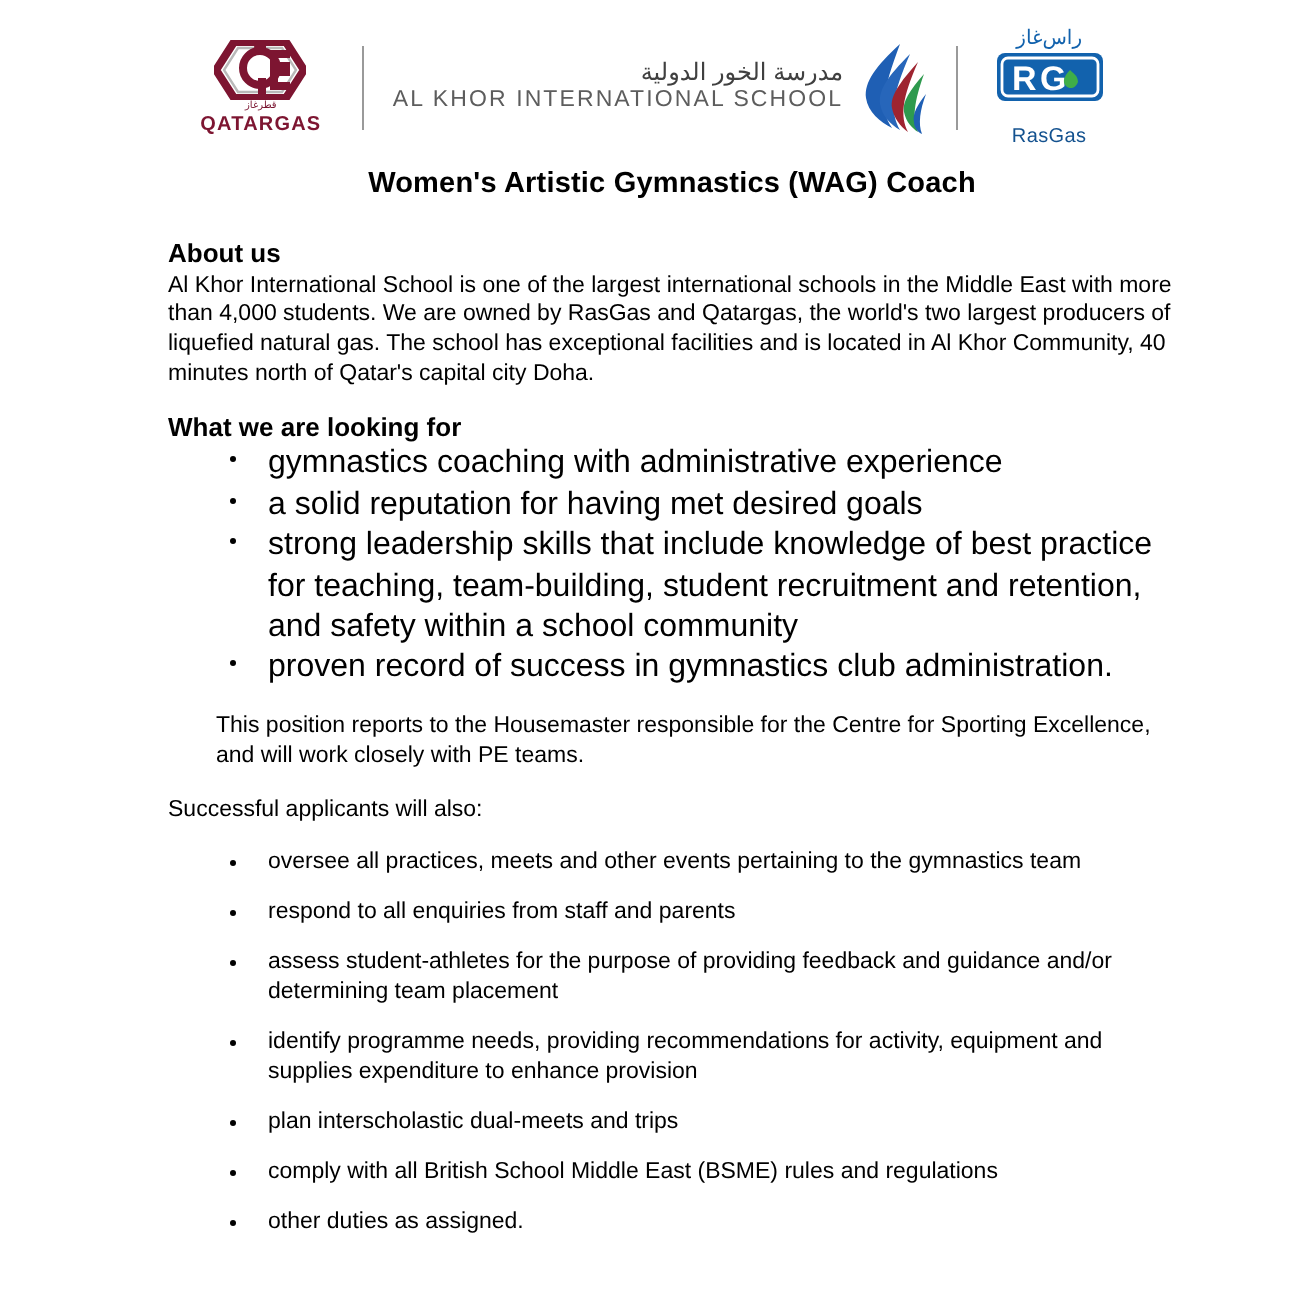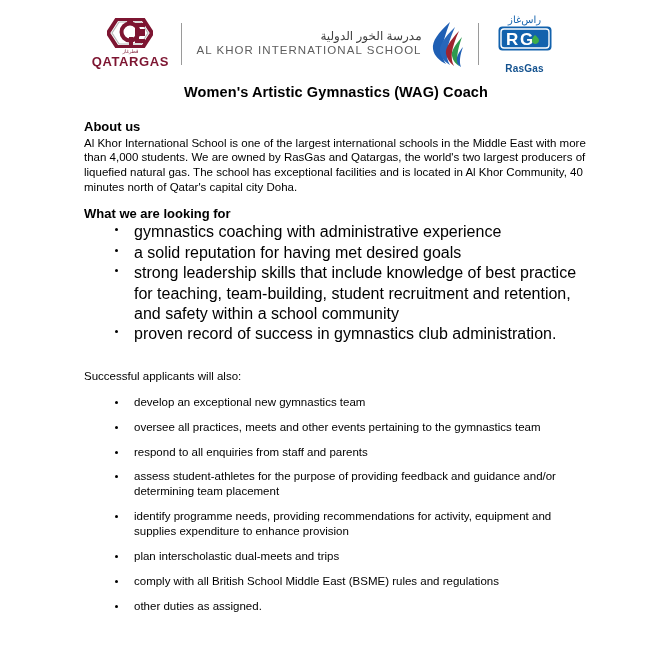--- a/index.html
+++ b/index.html
@@ -50,21 +50,21 @@
   }
   .qg-mark { display:block; }
   .qg-arabic {
     font-size: 5px;
     color: #7a1430;
     letter-spacing: 1px;
     line-height: 1;
     margin-top: 1px;
   }
   .qg-word {
-    font-size: 13px;
+    font-size: 10px;
     font-weight: bold;
     color: #7d1531;
     letter-spacing: 0.6px;
     line-height: 1.1;
     margin-top: 1px;
   }
 
   
   .akis {
     display: flex;
@@ -102,21 +102,21 @@
   .rg-ar {
     font-size: 10px;
     color: #1262ad;
     line-height: 1;
     direction: rtl;
     margin-bottom: 1px;
     white-space: nowrap;
   }
   .rg-word {
     font-size: 10px;
-    font-weight: bold;
+    font-weight: normal;
     color: #14528f;
     line-height: 1.1;
     margin-top: 12px;
     letter-spacing: 0.2px;
   }
 
   
   .doc {
     padding: 8px 62px 0 84px;
     box-sizing: border-box;
@@ -245,29 +245,29 @@
     <div class="sec-head">What we are looking for</div>
     <ul class="tight">
       <li>gymnastics coaching with administrative experience</li>
       <li>a solid reputation for having met desired goals</li>
       <li>strong leadership skills that include knowledge of best practice for teaching, team-building, student recruitment and retention, and safety within a school community</li>
       <li>proven record of success in gymnastics club administration.</li>
     </ul>
 
     <div class="gap-sm"></div>
 
+    <p class="para indent">This position reports to the Housemaster responsible for the Centre for Sporting Excellence, and will work closely with PE teams.</p>
 
     <div class="gap-md"></div>
 
     <div class="para">Successful applicants will also:</div>
 
     <div class="gap-sm"></div>
 
     <ul class="loose">
-      <li>develop an exceptional new gymnastics team</li>
       <li>oversee all practices, meets and other events pertaining to the gymnastics team</li>
       <li>respond to all enquiries from staff and parents</li>
       <li>assess student-athletes for the purpose of providing feedback and guidance and/or determining team placement</li>
       <li>identify programme needs, providing recommendations for activity, equipment and supplies expenditure to enhance provision</li>
       <li>plan interscholastic dual-meets and trips</li>
       <li>comply with all British School Middle East (BSME) rules and regulations</li>
       <li>other duties as assigned.</li>
     </ul>
 
   </div>

